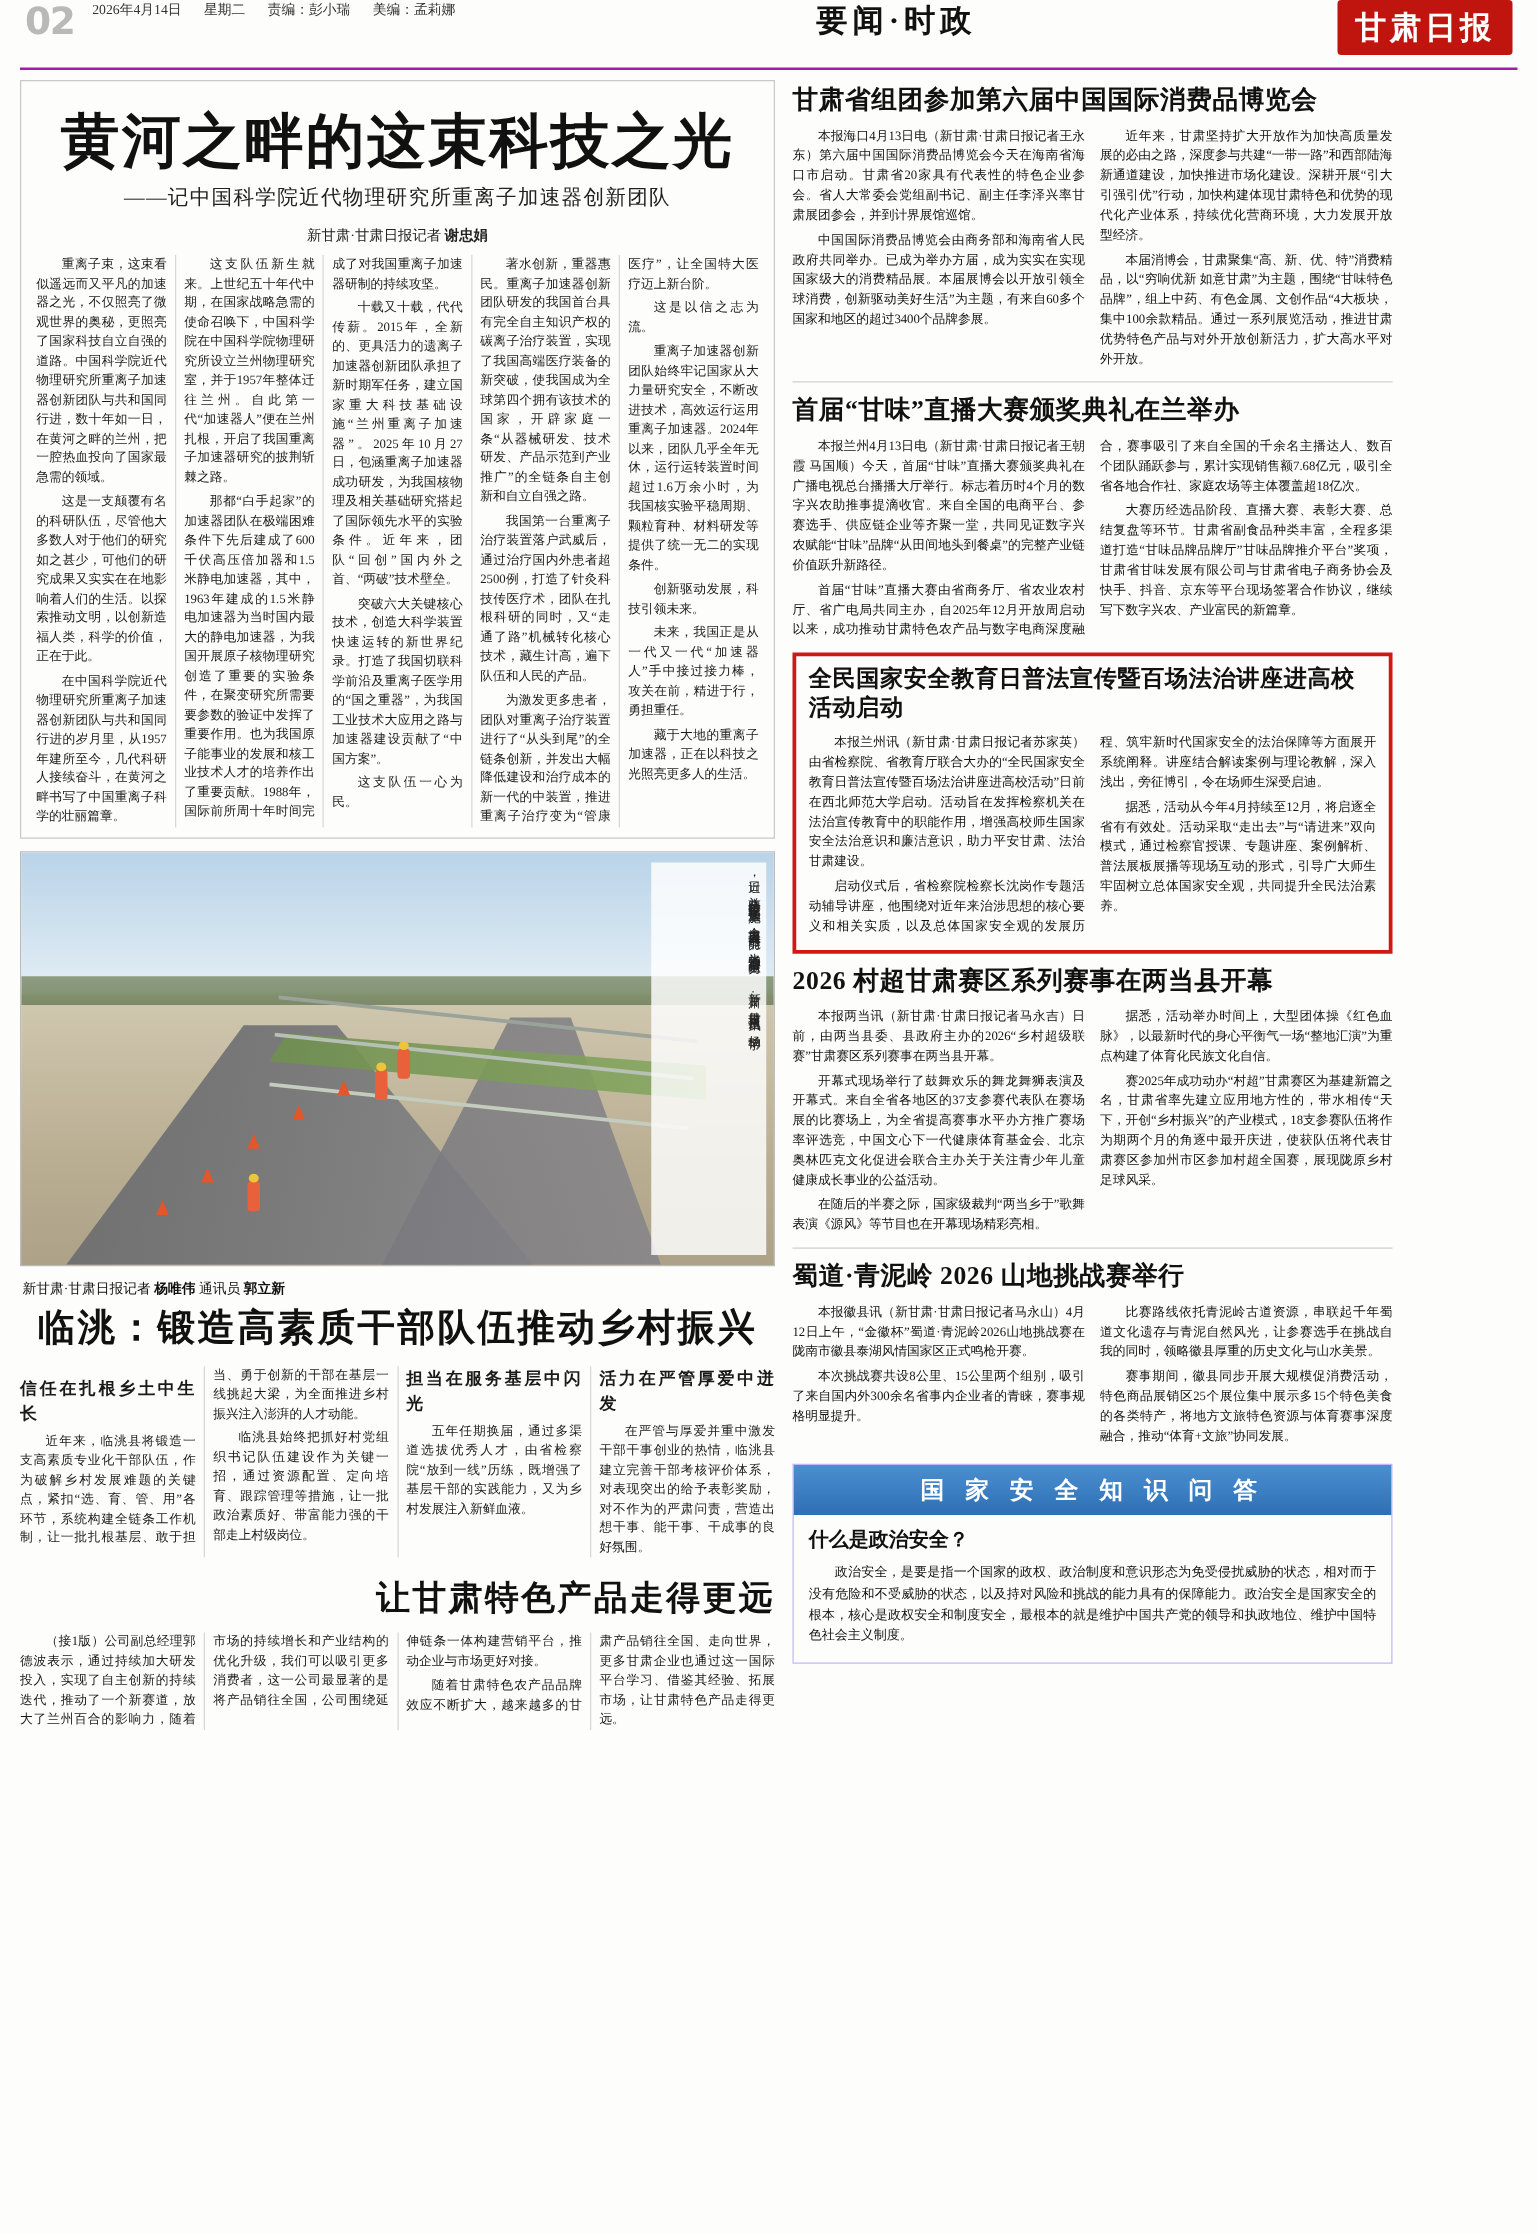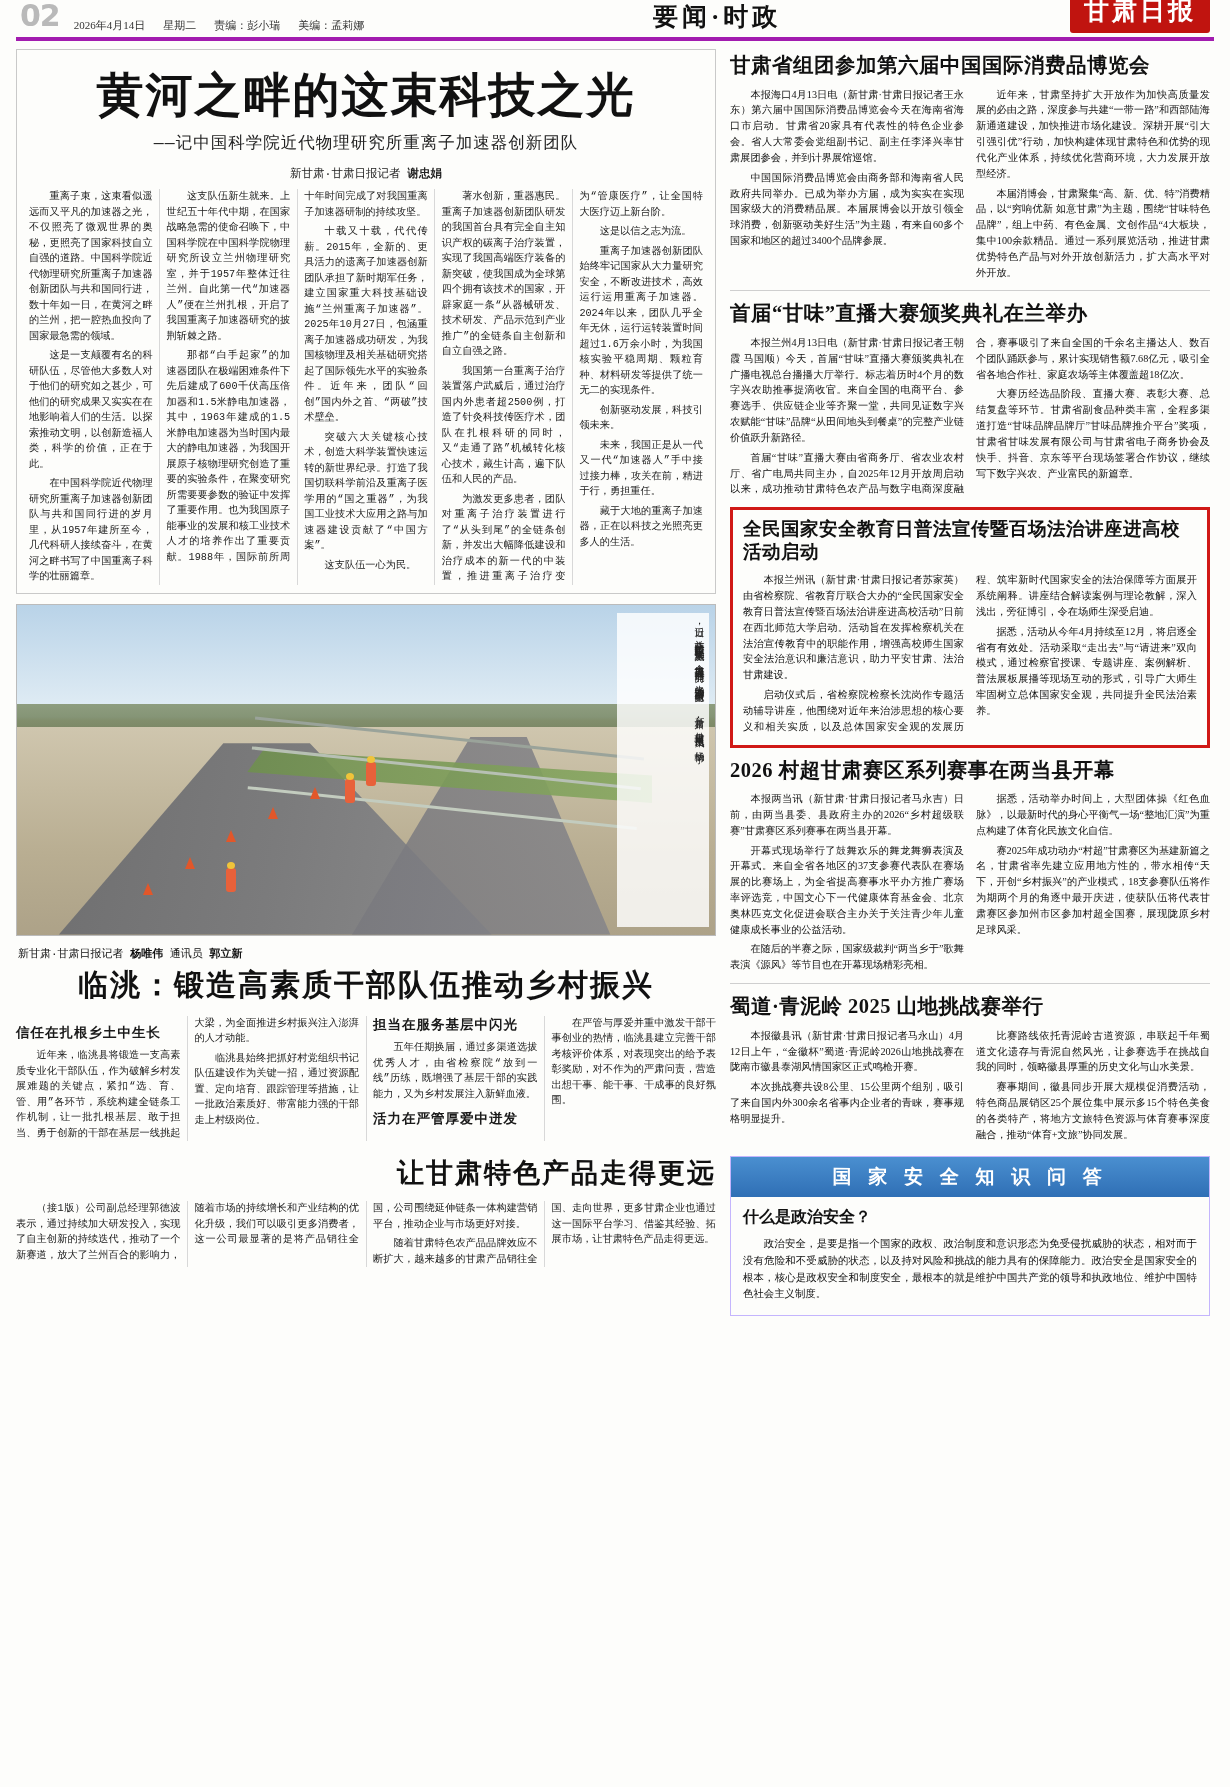--- a/index.html
+++ b/index.html
@@ -9,22 +9,22 @@
     background:#fdfdfb;
     font-family:"Liberation Serif", serif;
     color:#111;
     position:relative;
     overflow:hidden;
   }
   .page { width:1230px; height:1787px; position:relative; padding:0 16px; }
 
   
   .masthead {
-    height:41px; display:flex; align-items:flex-end; gap:14px;
-    border-bottom:4px solid #a21caf; padding:0 4px 4px 4px;
+    height:56px; display:flex; align-items:flex-start; gap:14px;
+    border-bottom:2px solid #a21caf; padding:0 4px 4px 4px;
   }
   .pageno {
     font-family:"DejaVu Sans", sans-serif;
     font-size:30px; font-weight:bold; color:#b9b9b9; letter-spacing:-1px;
   }
   .masthead-meta {
     font-size:11px; color:#333; display:flex; gap:18px; align-items:center;
     white-space:nowrap;
   }
   .masthead-title {
@@ -32,21 +32,21 @@
     letter-spacing:4px; color:#111;
   }
   .brand {
     background:#c0140f; color:#fff; font-size:25px; font-weight:bold;
     letter-spacing:3px; padding:5px 14px 6px 14px; border-radius:3px;
     font-family:"DejaVu Serif", serif;
   }
 
   
   .cols { display:flex; gap:14px; margin-top:8px; }
-  .left { width:700px;font-family:Liberation Mono, monospace; }
+  .left { width:604px; }
   .right { width:480px; }
 
   
   .lead-box { border:1px solid #c9c9c9; padding:10px 12px 8px 12px; }
   .lead-title {
     text-align:center; font-size:47px; font-weight:bold; letter-spacing:2px;
     line-height:1.15; margin:12px 0 6px 0;
   }
   .lead-sub {
     text-align:center; font-size:16.5px; letter-spacing:1px; margin-bottom:12px;
@@ -266,21 +266,21 @@
           <p>开幕式现场举行了鼓舞欢乐的舞龙舞狮表演及开幕式。来自全省各地区的37支参赛代表队在赛场展的比赛场上，为全省提高赛事水平办方推广赛场率评选竞，中国文心下一代健康体育基金会、北京奥林匹克文化促进会联合主办关于关注青少年儿童健康成长事业的公益活动。</p>
           <p>在随后的半赛之际，国家级裁判“两当乡于”歌舞表演《源风》等节目也在开幕现场精彩亮相。</p>
           <p>据悉，活动举办时间上，大型团体操《红色血脉》，以最新时代的身心平衡气一场“整地汇演”为重点构建了体育化民族文化自信。</p>
           <p>赛2025年成功动办“村超”甘肃赛区为基建新篇之名，甘肃省率先建立应用地方性的，带水相传“天下，开创“乡村振兴”的产业模式，18支参赛队伍将作为期两个月的角逐中最开庆进，使获队伍将代表甘肃赛区参加州市区参加村超全国赛，展现陇原乡村足球风采。</p>
         </div>
       </div>
 
       <hr class="hr">
 
       <div>
-        <div class="r-head">蜀道·青泥岭 2025 山地挑战赛举行</div>
+        <div class="r-head">蜀道·青泥岭 2026 山地挑战赛举行</div>
         <div class="r-body">
           <p>本报徽县讯（新甘肃·甘肃日报记者马永山）4月12日上午，“金徽杯”蜀道·青泥岭2026山地挑战赛在陇南市徽县泰湖风情国家区正式鸣枪开赛。</p>
           <p>本次挑战赛共设8公里、15公里两个组别，吸引了来自国内外300余名省事内企业者的青睐，赛事规格明显提升。</p>
           <p>比赛路线依托青泥岭古道资源，串联起千年蜀道文化遗存与青泥自然风光，让参赛选手在挑战自我的同时，领略徽县厚重的历史文化与山水美景。</p>
           <p>赛事期间，徽县同步开展大规模促消费活动，特色商品展销区25个展位集中展示多15个特色美食的各类特产，将地方文旅特色资源与体育赛事深度融合，推动“体育+文旅”协同发展。</p>
         </div>
       </div>
 
       <div class="quiz">
         <div class="quiz-hd">国 家 安 全 知 识 问 答</div>

